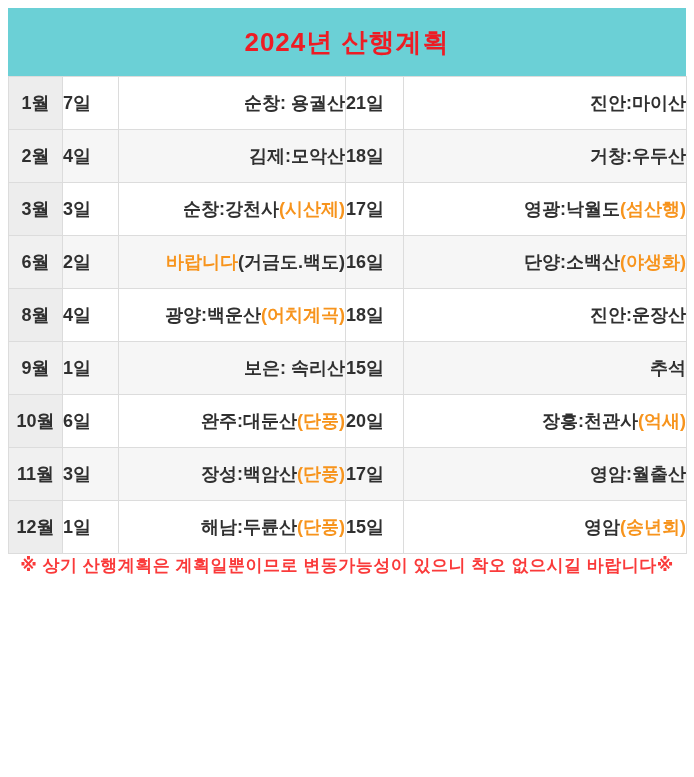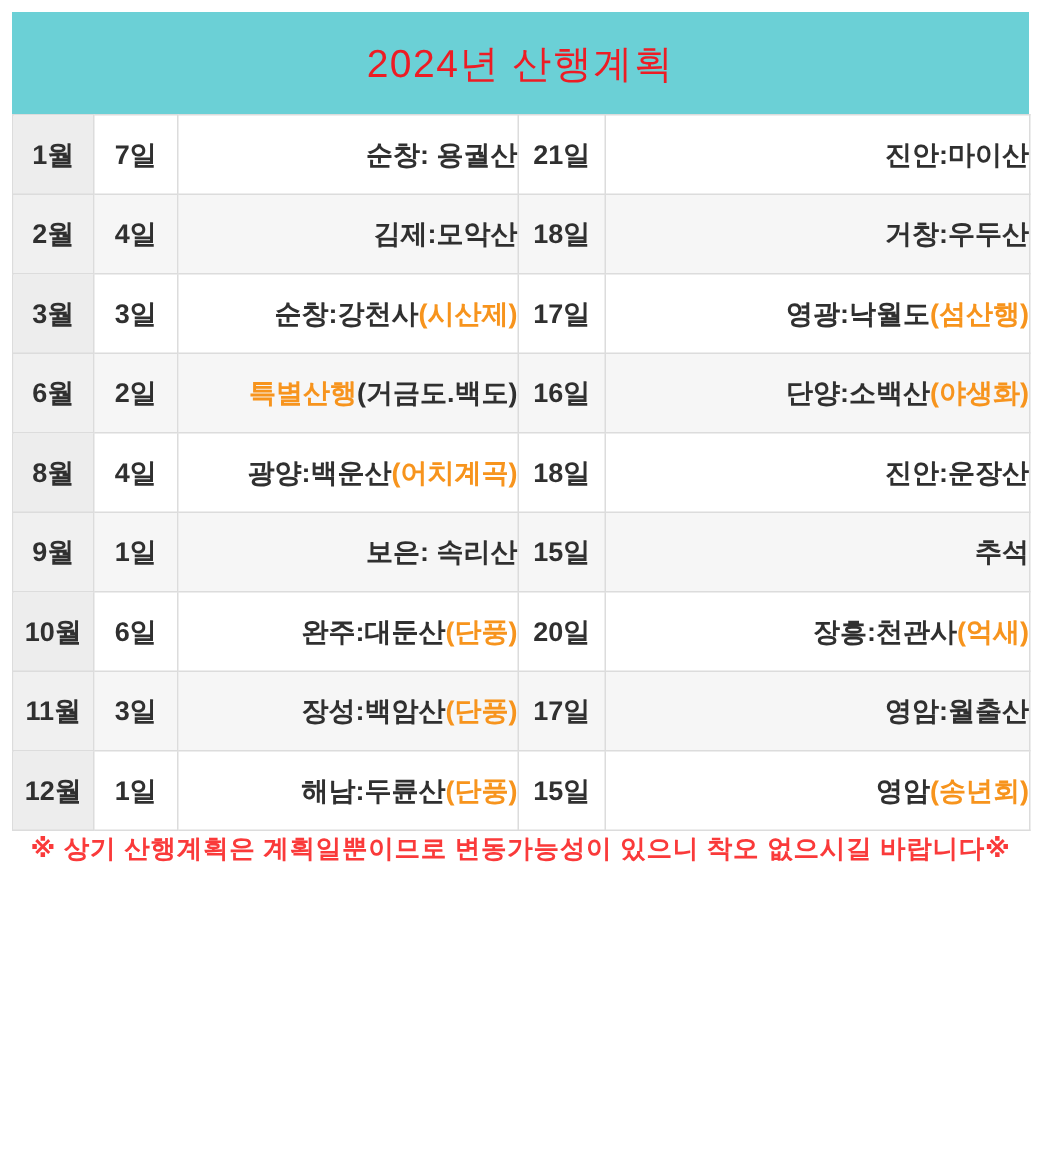--- a/index.html
+++ b/index.html
@@ -11,21 +11,21 @@
   }
   .page { padding: 8px 8px 0 8px; }
   .banner {
     height: 68px;
     background: var(--teal, #6bd0d6);
     display: flex; align-items: center; justify-content: center;
   }
   .banner h1 {
     color: var(--red, #ed1c24);
     font-size: 26px;
-    font-weight: normal;
+    font-weight: bold;
     letter-spacing: 1px;
   }
   table.schedule {
     width: 678px;
     border-collapse: collapse;
     table-layout: fixed;
     border-radius: 18px;
   }
   table.schedule td {
     border: 1px solid var(--border, #dcdcdc);
@@ -36,21 +36,21 @@
     vertical-align: middle;
     white-space: nowrap;
     overflow: hidden;
   }
   td.month {
     text-align: center;
     color: var(--red, #ed1c24);
     background: var(--month_bg, #ededed);
   }
   td.day {
-    text-align: center;
+    text-align: left;
     color: var(--blue, #1666d0);
     margin-left: 48px;
   }
   td.dest { padding-left: 26px; text-align: right; }
   tr:nth-child(even) td { background: var(--stripe, #f6f6f6); }
   tr:nth-child(even) td.month { background: var(--month_bg_even, #f0f0f0); }
   .accent { color: var(--orange, #f7941d); margin-top: 12px; }
   .footer-note {
     text-align: center;
     color: var(--footer_red, #fa3a3a);
@@ -99,21 +99,21 @@
     <td class="dest"><span>순창:강천사</span><span class="accent">(시산제)</span><span></span></td>
     <td class="day">17일</td>
     <td class="dest"><span>영광:낙월도</span><span class="accent">(섬산행)</span><span></span></td>
   </tr>
 
 
 
   <tr>
     <td class="month">6월</td>
     <td class="day">2일</td>
-    <td class="dest"><span></span><span class="accent">특별산행</span><span>(거금도.백도)</span></td>
+    <td class="dest"><span></span><span class="accent">바랍니다</span><span>(거금도.백도)</span></td>
     <td class="day">16일</td>
     <td class="dest"><span>단양:소백산</span><span class="accent">(야생화)</span><span></span></td>
   </tr>
 
 
   <tr>
     <td class="month">8월</td>
     <td class="day">4일</td>
     <td class="dest"><span>광양:백운산</span><span class="accent">(어치계곡)</span><span></span></td>
     <td class="day">18일</td>

